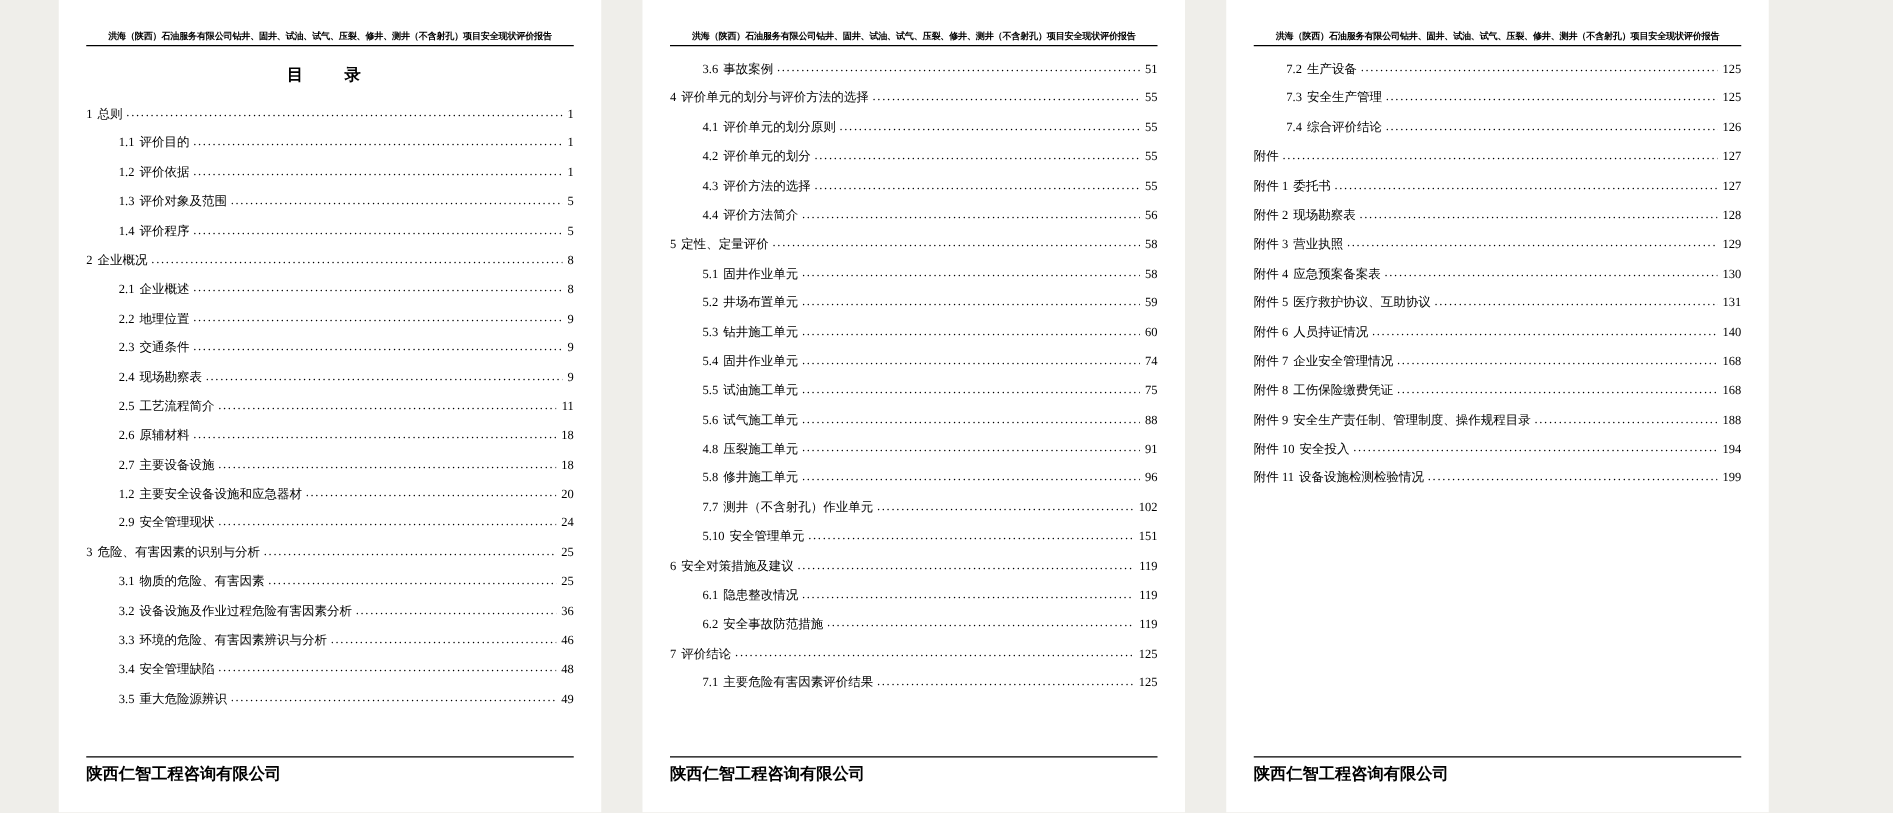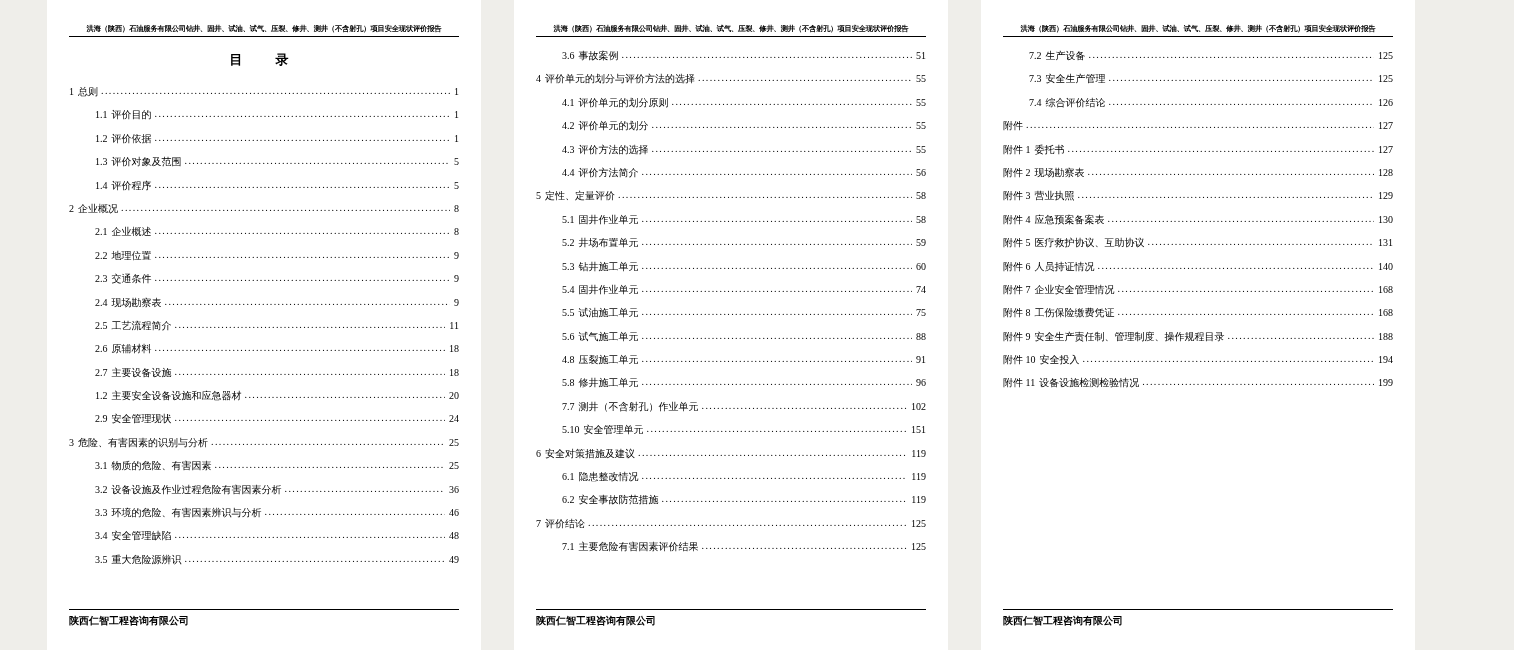--- a/index.html
+++ b/index.html
@@ -78,21 +78,21 @@
     letter-spacing: 1.4px;
     font-size: 10px;
     color: #000;
     position: relative;
     top: -1px;
   }
   .row .pg { margin-left: 2px; }
   .footer {
     border-top: 1.6px solid #000;
     padding-top: 4px;
-    font-size: 10px;
+    font-size: 13px;
     font-weight: bold;
     color: #000;
     white-space: nowrap;
   }
   .footer-wrap {
     position: absolute;
     left: 22px; right: 22px;
     bottom: 22px;
   }
 </style>

